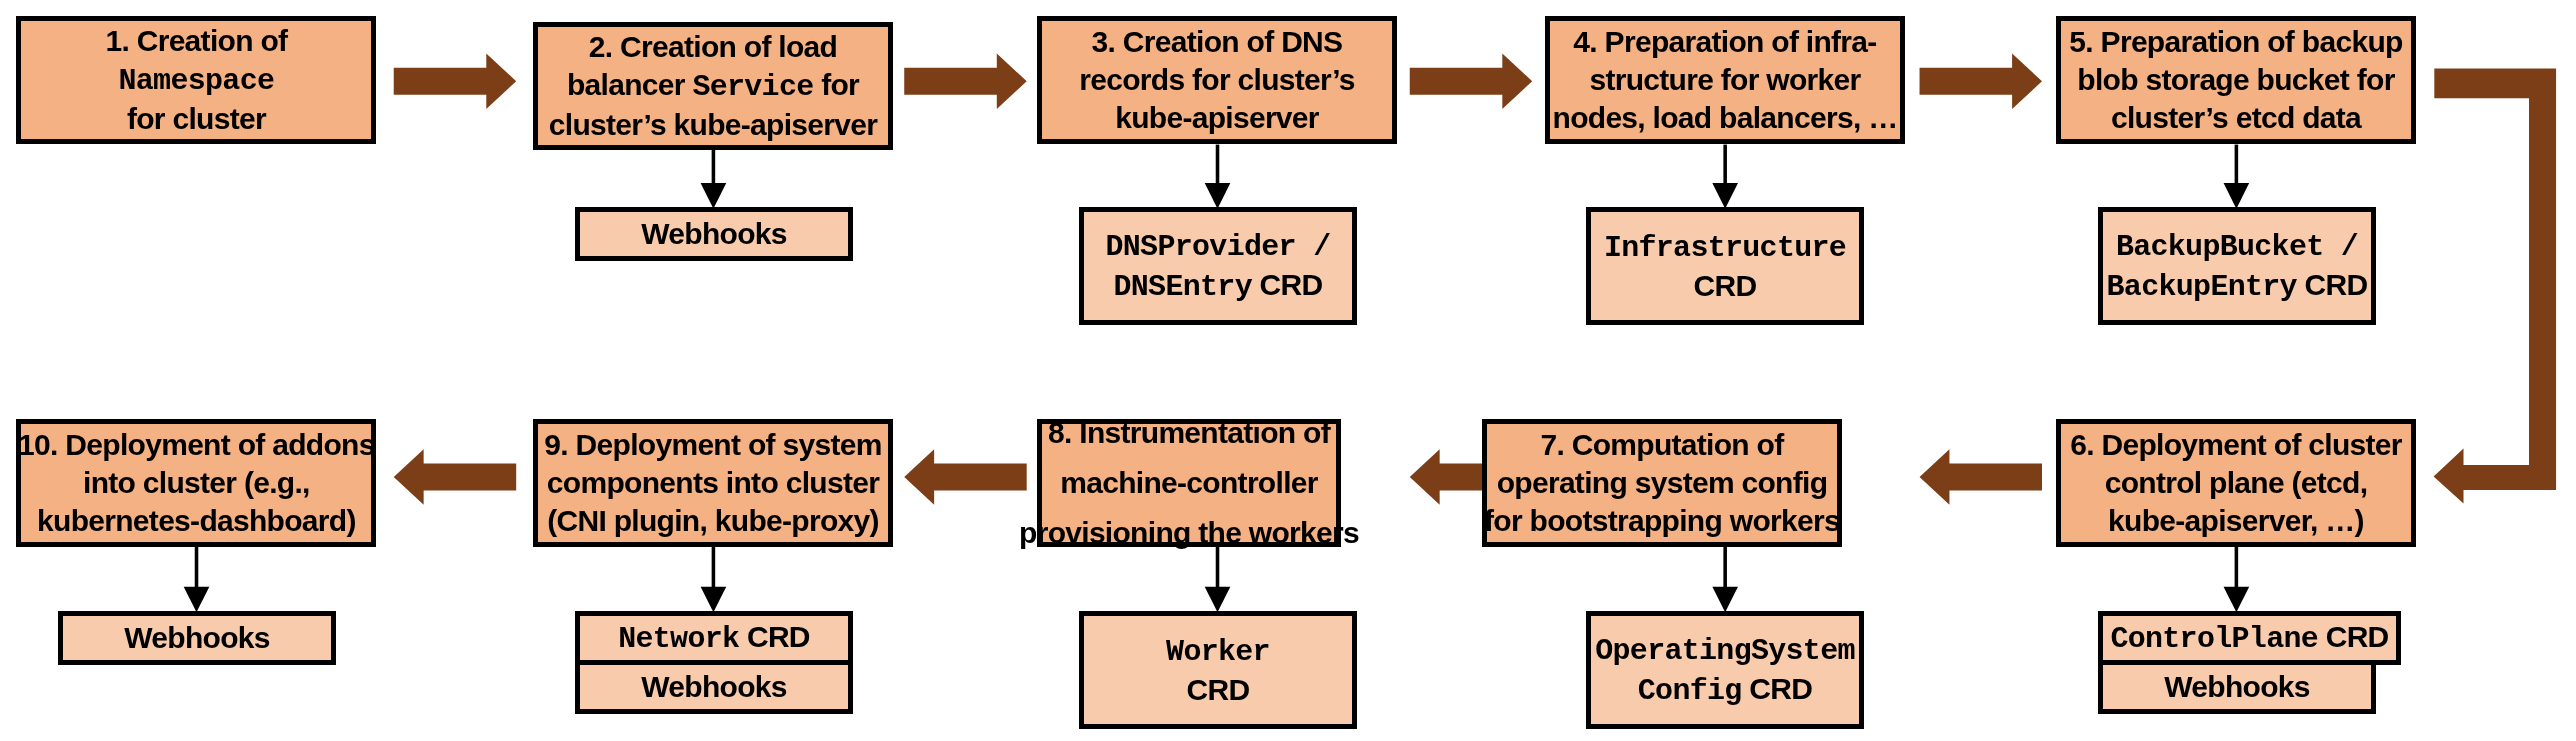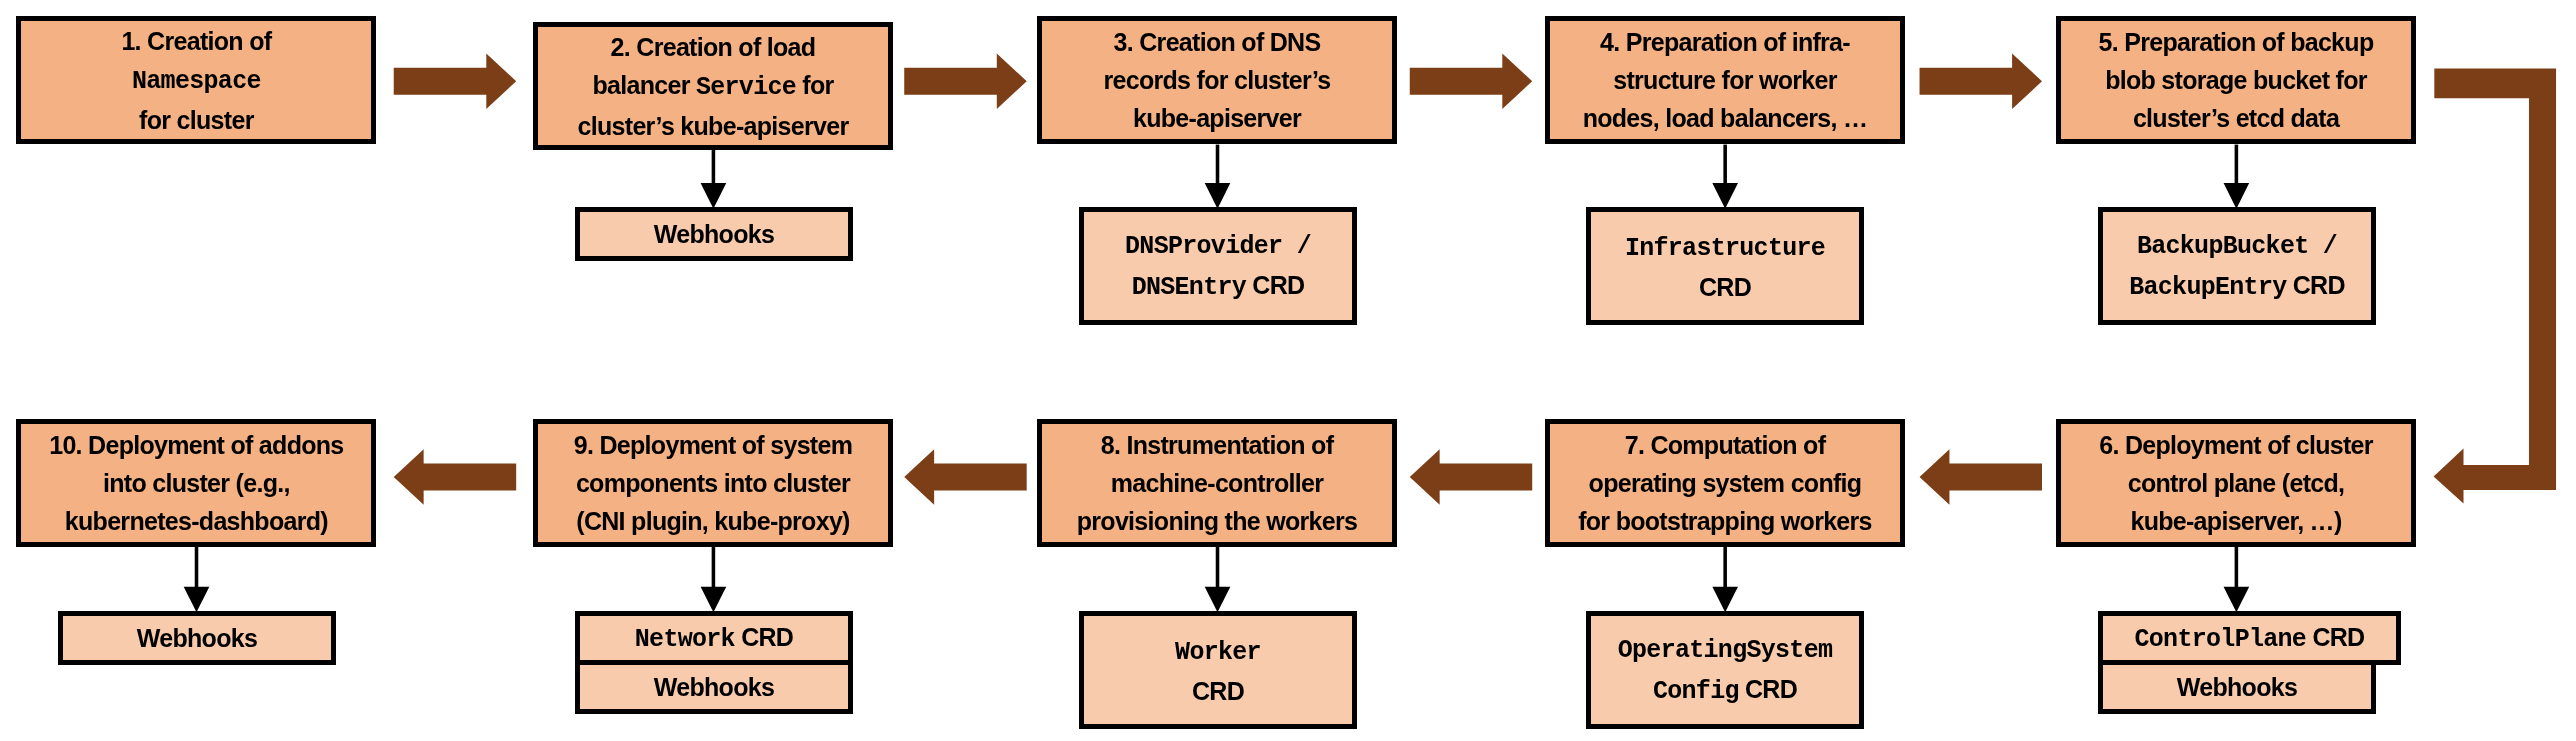--- a/index.html
+++ b/index.html
@@ -36,21 +36,21 @@
     border:5px solid #000000;
     display:flex;
     flex-direction:column;
     align-items:center;
     justify-content:center;
     text-align:center;
     color:#000000;
   }
   .bline{
     white-space:pre;
-    font-size:25px;
+    font-size:30px;
     line-height:38px;
     font-weight:700;
     letter-spacing:-0.7px;
   }
   .seg-sans{
     font-family:"Liberation Sans", sans-serif;
     font-weight:700;
   }
   .seg-mono{
     font-family:"Liberation Mono", monospace;
@@ -135,30 +135,30 @@
       <div class="bline"><span class="seg-sans">6. Deployment of cluster</span></div>
       <div class="bline"><span class="seg-sans">control plane (etcd,</span></div>
       <div class="bline"><span class="seg-sans">kube-apiserver, …)</span></div>
     </div>
     <div class="subbox" style="left: 2098px; top: 611px; width: 303px; height: 54px;">
       <div class="bline"><span class="seg-mono">ControlPlane</span><span class="seg-sans"> CRD</span></div>
     </div>
     <div class="subbox" style="left: 2098px; top: 660px; width: 278px; height: 54px;">
       <div class="bline"><span class="seg-sans">Webhooks</span></div>
     </div>
-    <div class="mainbox" style="left: 1545px; top: 419px; width: 360px; height: 128px;">
+    <div class="mainbox" style="left: 1482px; top: 419px; width: 360px; height: 128px;">
       <div class="bline"><span class="seg-sans">7. Computation of</span></div>
       <div class="bline"><span class="seg-sans">operating system config</span></div>
       <div class="bline"><span class="seg-sans">for bootstrapping workers</span></div>
     </div>
     <div class="subbox" style="left: 1586px; top: 611px; width: 278px; height: 118px;">
       <div class="bline"><span class="seg-mono">OperatingSystem</span></div>
       <div class="bline"><span class="seg-mono">Config</span><span class="seg-sans"> CRD</span></div>
     </div>
-    <div class="mainbox" style="left: 1037px; top: 419px; width: 360px; height: 128px;">
+    <div class="mainbox" style="left: 1037px; top: 419px; width: 304px; height: 128px; gap: 12px;">
       <div class="bline"><span class="seg-sans">8. Instrumentation of</span></div>
       <div class="bline"><span class="seg-sans">machine-controller</span></div>
       <div class="bline"><span class="seg-sans">provisioning the workers</span></div>
     </div>
     <div class="subbox" style="left: 1079px; top: 611px; width: 278px; height: 118px;">
       <div class="bline"><span class="seg-mono">Worker</span></div>
       <div class="bline"><span class="seg-sans">CRD</span></div>
     </div>
     <div class="mainbox" style="left: 533px; top: 419px; width: 360px; height: 128px;">
       <div class="bline"><span class="seg-sans">9. Deployment of system</span></div>

